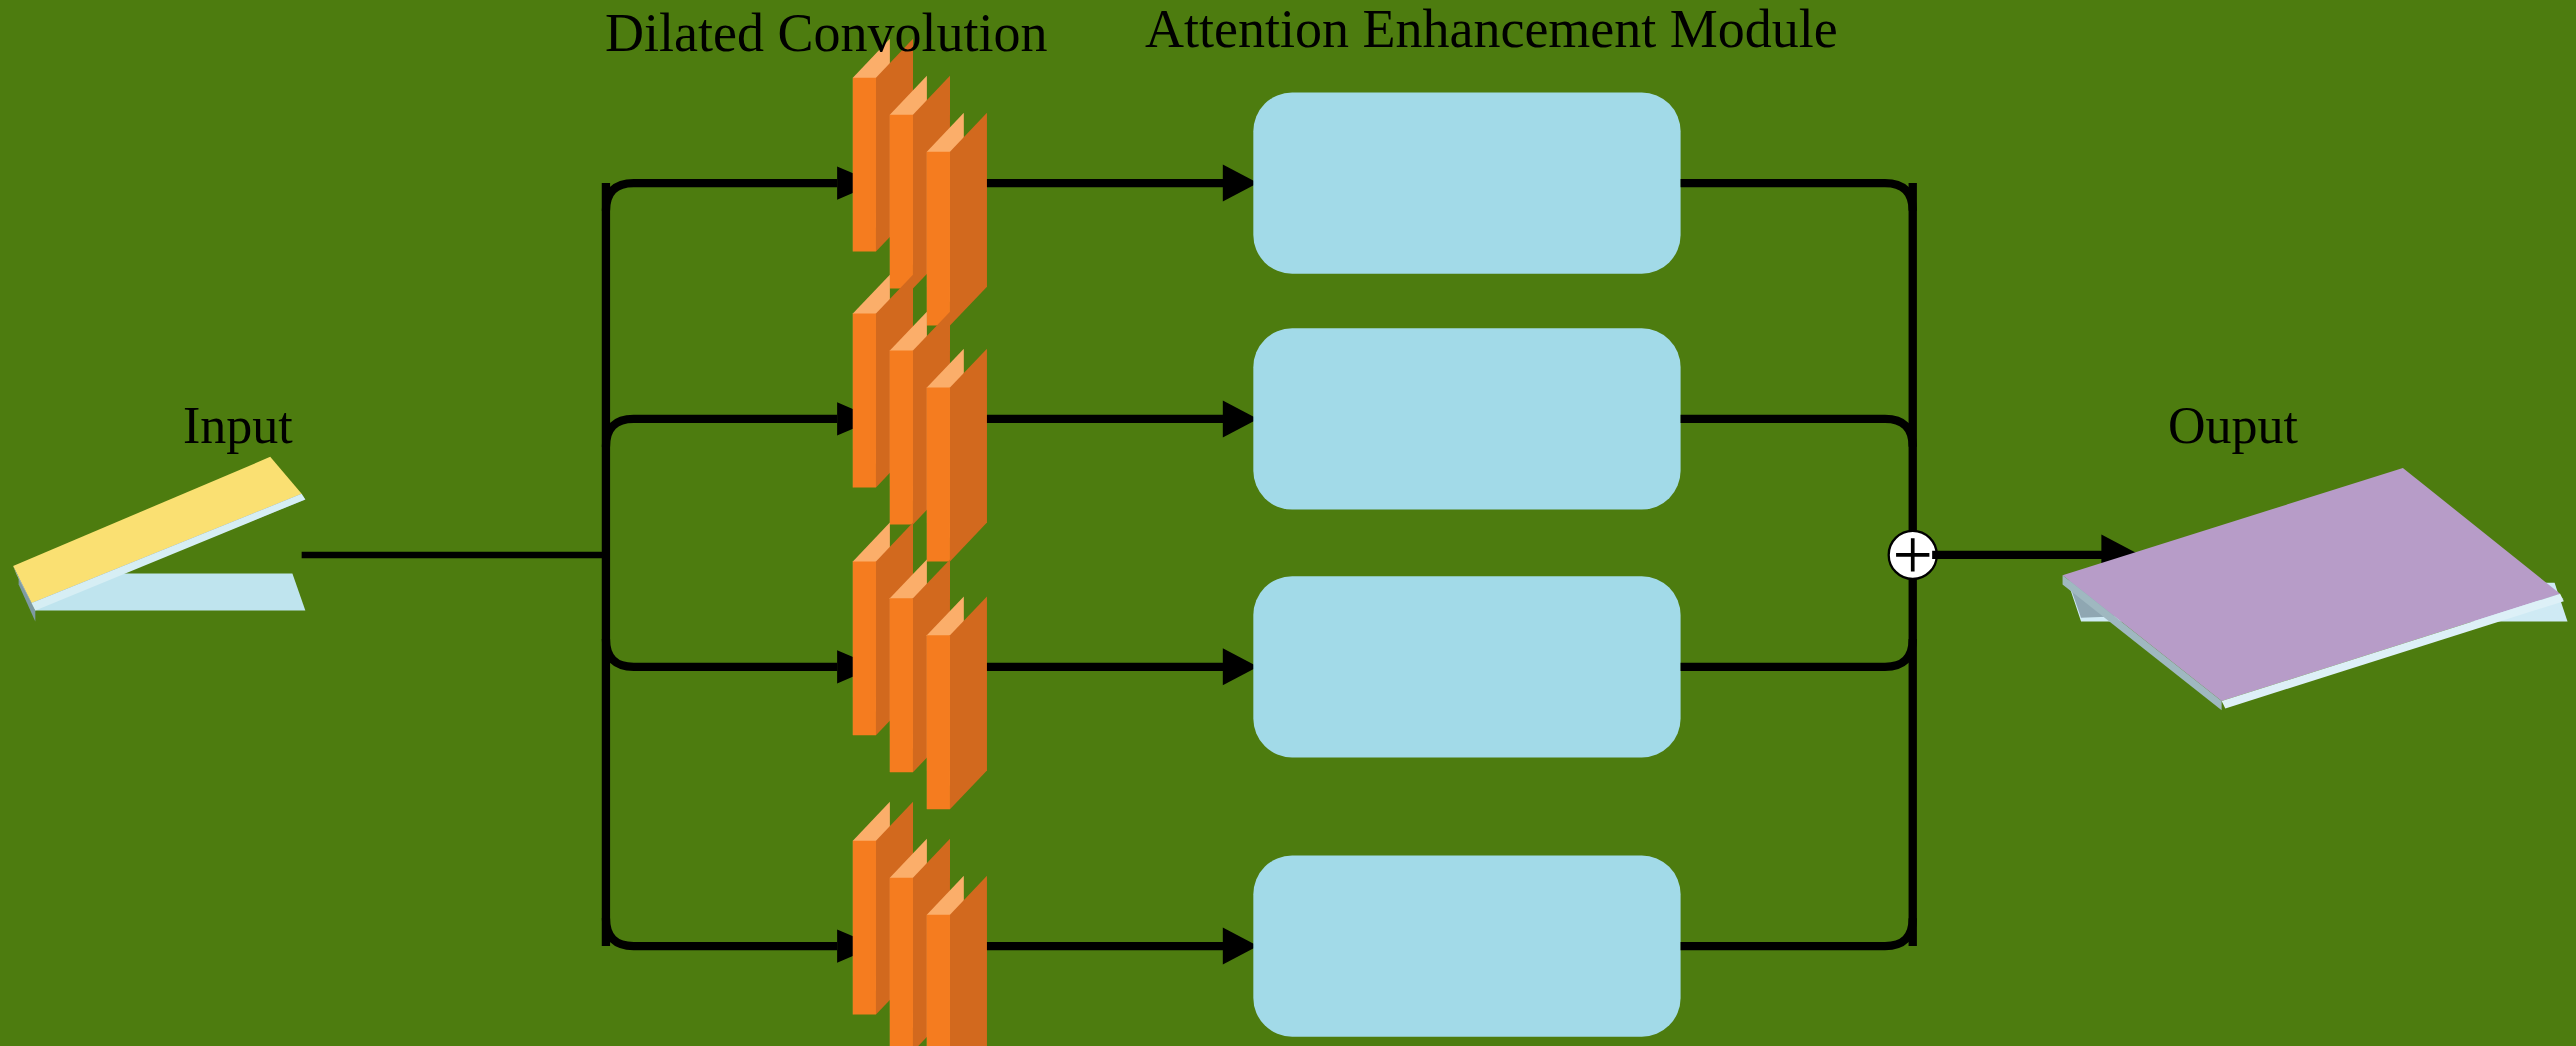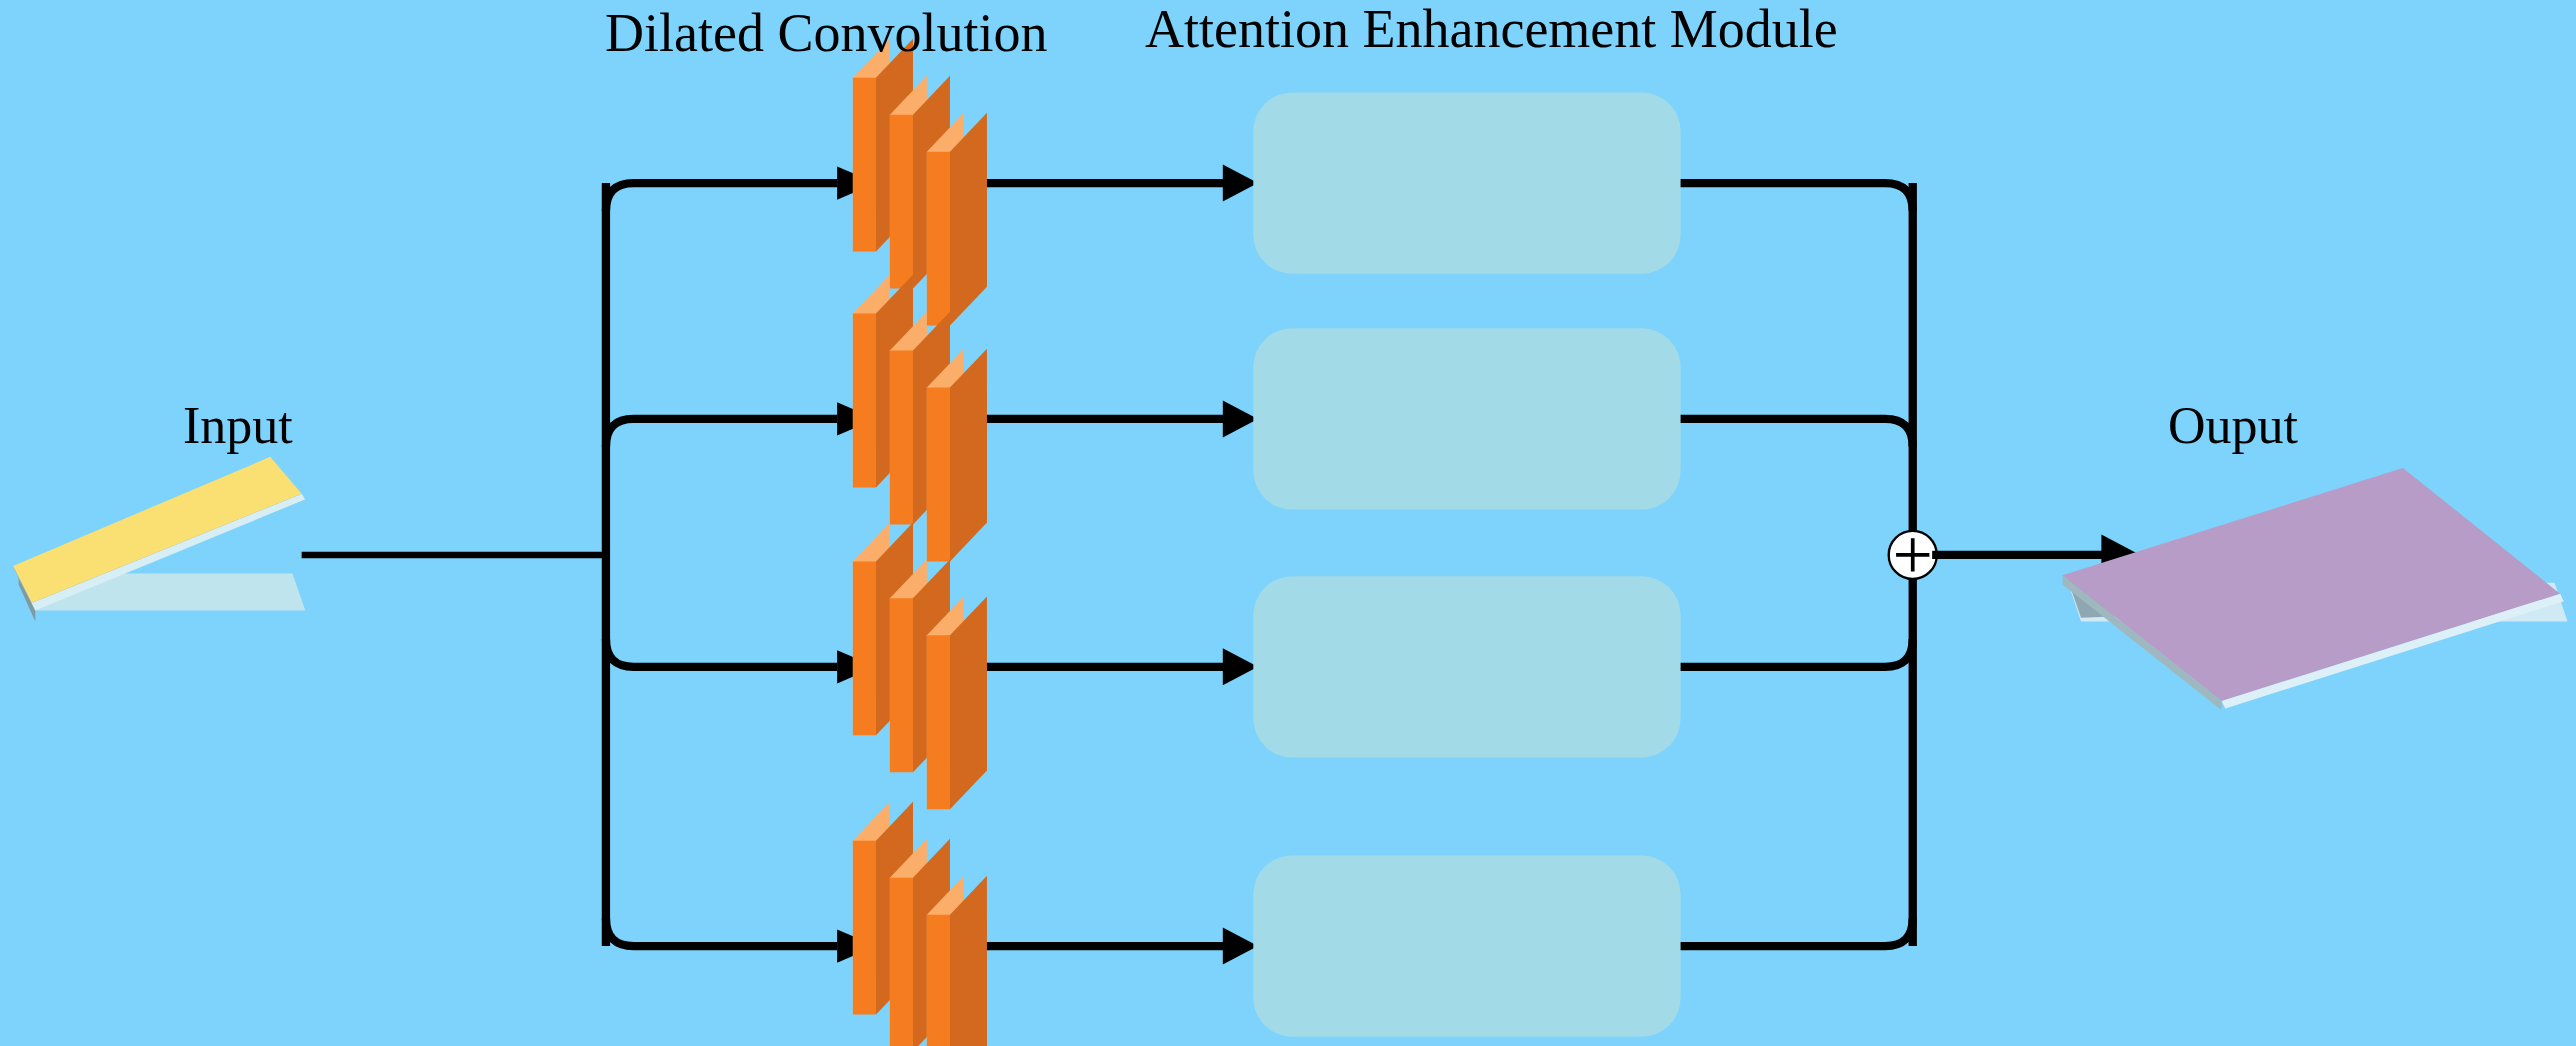--- a/index.html
+++ b/index.html
@@ -1,18 +1,18 @@
 <!DOCTYPE html>
 <html style="font-size:15px"><head>
 <meta charset="utf-8">
 <style>
   html,body{margin:0;padding:0;background:#ffffff;}
   body{width:2576px;height:1046px;overflow:hidden;
        font-family:"Liberation Serif", "DejaVu Serif", serif;}
-  #stage{position:relative;width:2576px;height:1046px;background:#7dd3fc;}
+  #stage{position:relative;width:2576px;height:1046px;background:#4d7c0f;}
   svg.layer{position:absolute;top:0;left:0;width:2576px;height:1046px;}
   .lbl{position:absolute;color:#000;white-space:nowrap;
        font-family:"Liberation Serif","DejaVu Serif",serif;}
   .title-lbl{font-size:54px;}
   .io-lbl{font-size:52px;}
 </style>
 </head>
 <body>
 
 <div id="stage">

